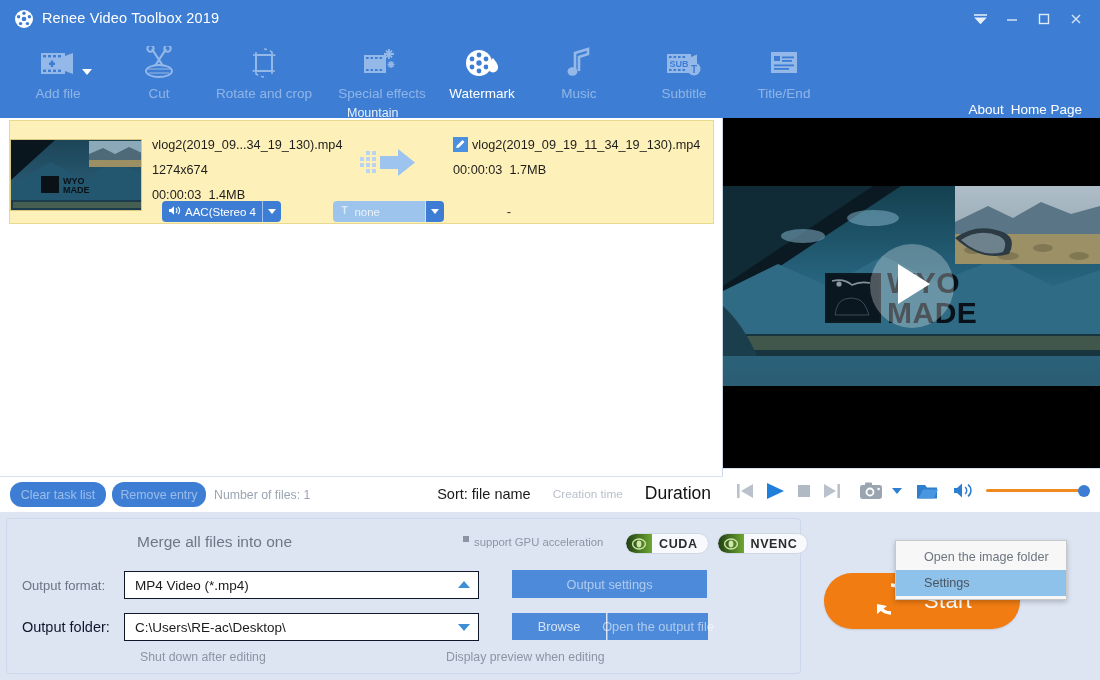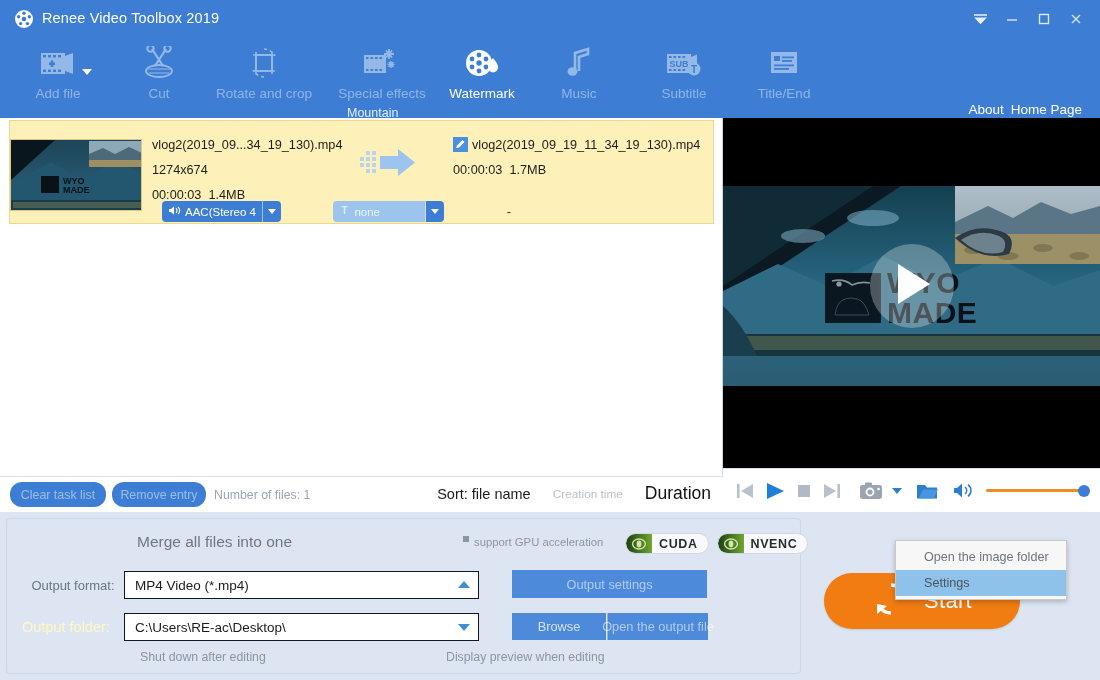--- a/index.html
+++ b/index.html
@@ -236,21 +236,21 @@
     font-size: 12.5px; font-weight: bold; color: #2b2b2b;
     padding: 0 10px 0 7px;
     letter-spacing: .6px;
   }
 
   .frow { position: absolute; display: flex; align-items: center; }
   .frow .flabel {
     font-size: 13px; color: #6b7583;
     width: 124px; padding-left: 22px;
   }
-  #row-format { left: 0px; top: 62px; text-align: center; }
+  #row-format { left: 0px; top: 62px; }
   #row-folder { left: 0px; top: 104px; }
   .combo {
     position: relative;
     width: 355px; height: 28px;
     background: #ffffff;
     border: 1px solid #0f172a;
     display: flex; align-items: center;
     padding: 0 28px 0 10px;
     font-size: 13.5px; color: #1b1b1b;
     cursor: pointer;
@@ -728,21 +728,21 @@
         <svg width="12" height="8" viewBox="0 0 12 8">
             <path d="M0 7 L6 0 L12 7 z" fill="#3d8fd6"></path>
           </svg>
       </span>
     </span>
   </div>
 
   <div class="btn-blue" id="output-settings-btn">Output settings</div>
 
   <div class="frow" id="row-folder" style="position:absolute;left:0;top:613px;">
-    <span class="flabel" style="color:#fef9c3;font-size:14.5px;">Output folder:</span>
+    <span class="flabel" style="color:#0f172a;font-size:14.5px;">Output folder:</span>
     <span class="combo">
       <span class="cv">C:\Users\RE-ac\Desktop\</span>
       <span class="arw">
         <svg width="12" height="8" viewBox="0 0 12 8">
             <path d="M0 1 L12 1 L6 8 z" fill="#3d8fd6"></path>
           </svg>
       </span>
     </span>
   </div>
 

